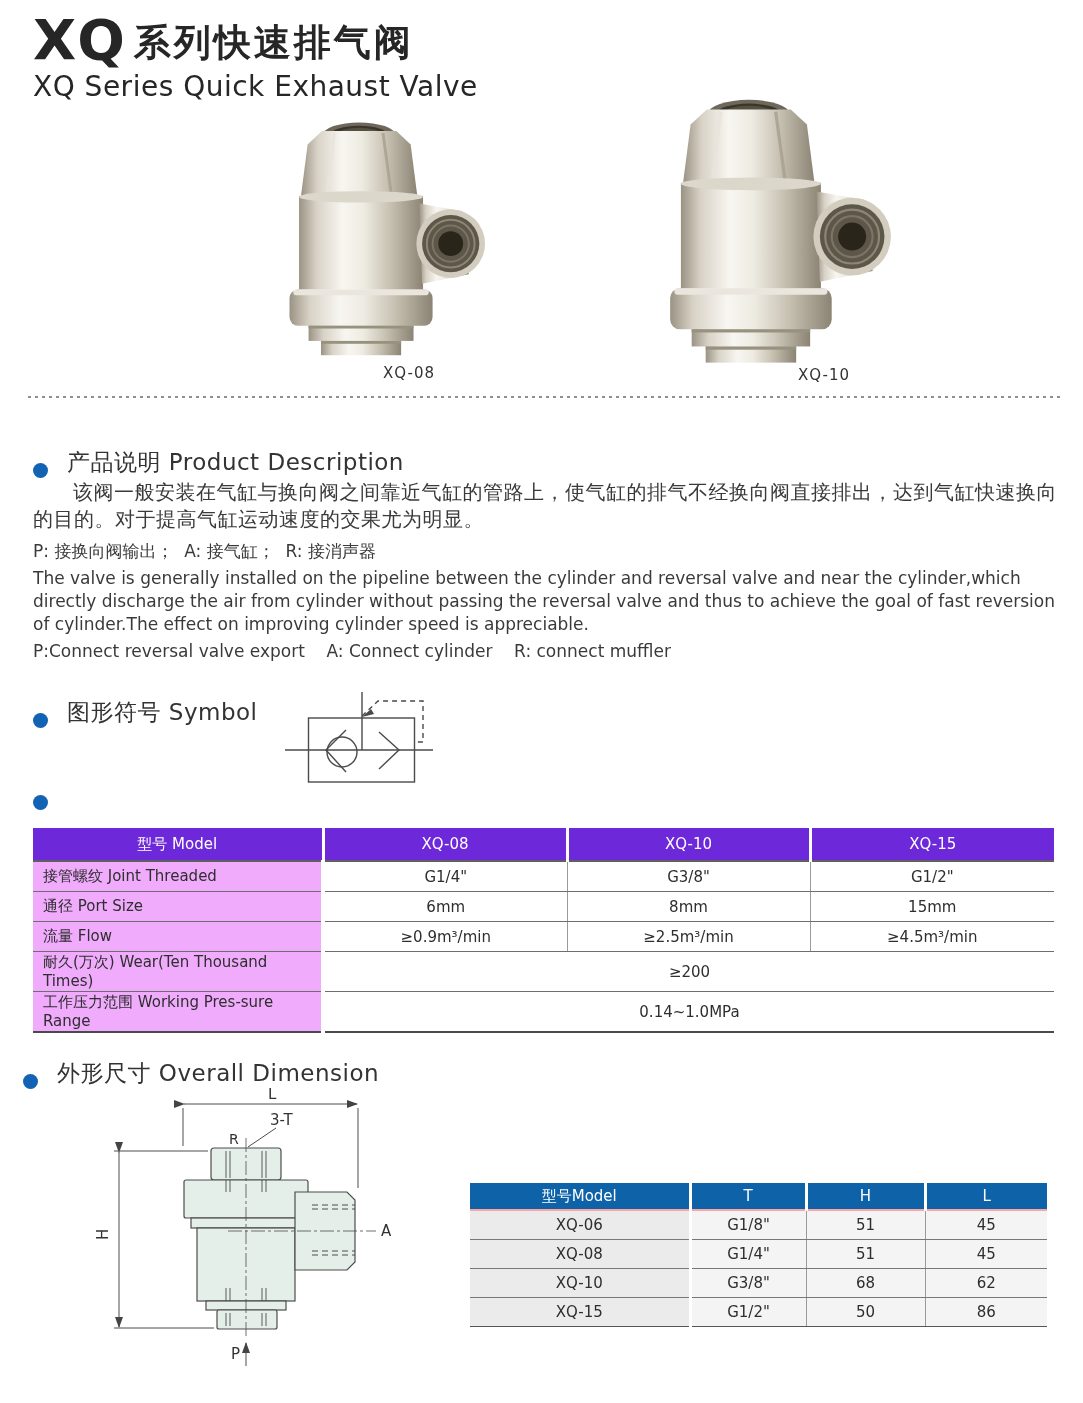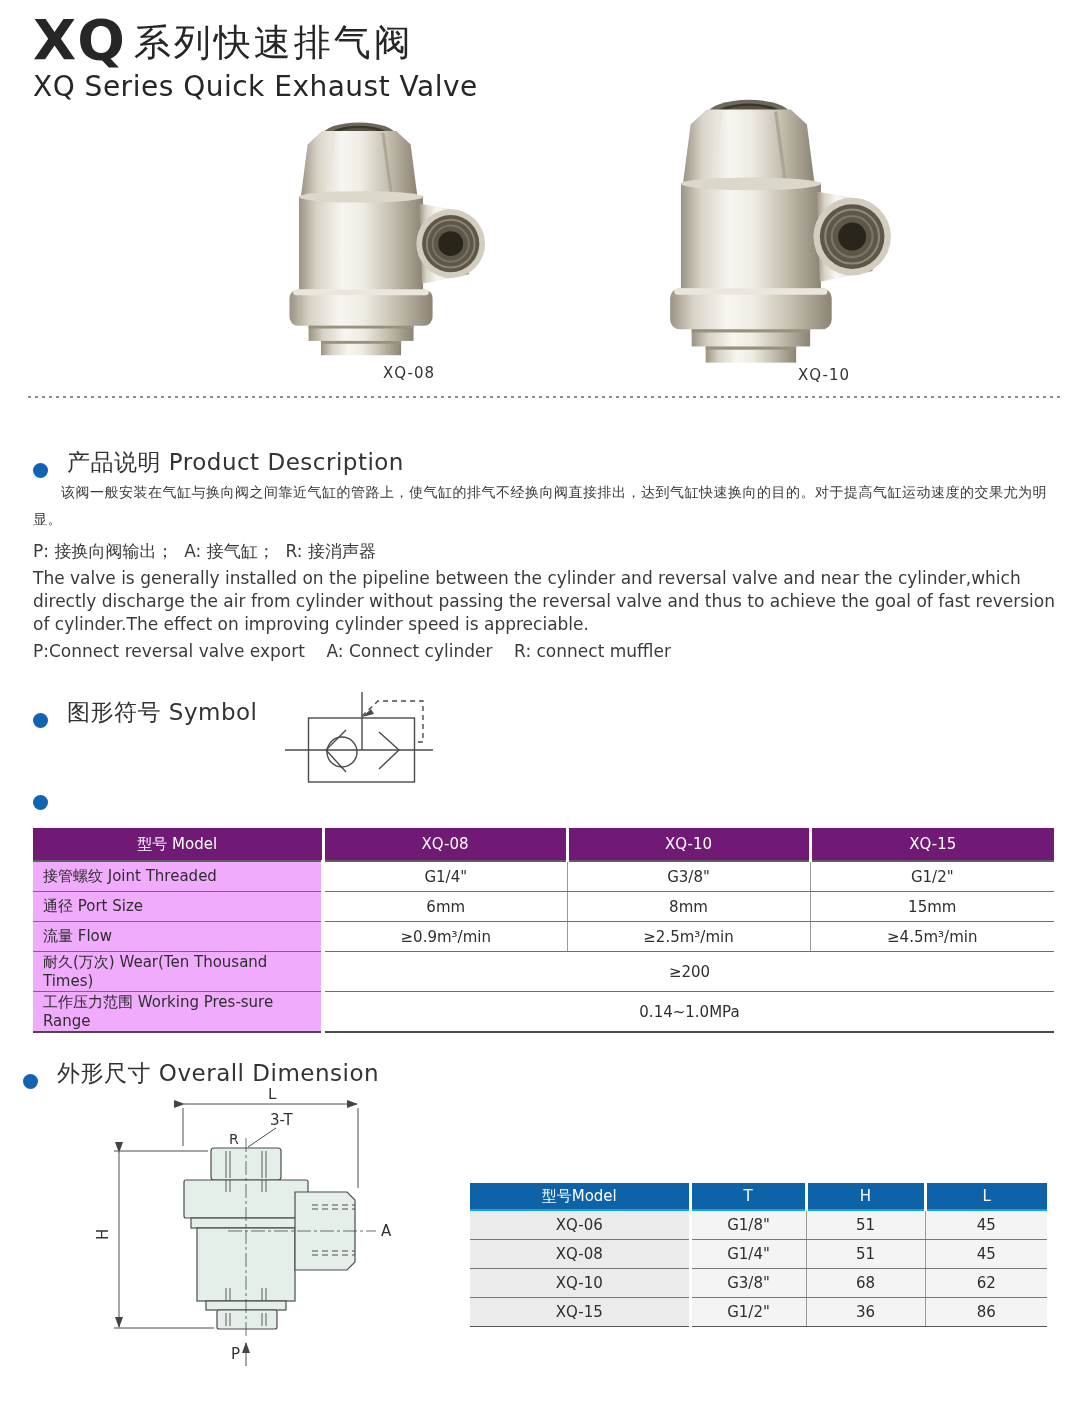--- a/index.html
+++ b/index.html
@@ -3,62 +3,62 @@
 <meta charset="utf-8">
 <style>
   html,body{margin:0;padding:0;background:#fff;}
   body{font-family:"DejaVu Sans","Liberation Sans",sans-serif;color:#2e2e2e;}
   .page{position:relative;width:1083px;height:1403px;background:#fff;overflow:hidden;}
 
   
   .header{position:absolute;left:33px;top:12px;}
   .title-line{display:flex;align-items:flex-end;}
   .title-model{font-size:56px;font-weight:bold;color:#262626;letter-spacing:1px;line-height:1;}
-  .title-cn{font-size:37px;font-weight:normal;color:#262626;margin-left:8px;letter-spacing:3px;}
+  .title-cn{font-size:37px;font-weight:bold;color:#262626;margin-left:8px;letter-spacing:3px;}
   .title-en{font-size:28px;color:#262626;margin-top:2px;letter-spacing:0.5px;}
 
   
   .photo{position:absolute;}
   .photo-label{position:absolute;font-size:15px;color:#333;letter-spacing:1px;}
 
   .dotted-sep{position:absolute;left:28px;top:396px;width:1034px;height:2px;
     background:repeating-linear-gradient(90deg,#8f8f8f 0 3px,transparent 3px 7px);}
 
   
   .section-heading{position:absolute;display:flex;align-items:flex-end;gap:19px;}
   .bullet{width:15px;height:15px;border-radius:50%;background:#1363b4;flex:0 0 auto;}
   .heading-text{font-size:23px;color:#333;letter-spacing:0.5px;}
 
   
   .para{position:absolute;left:33px;width:1024px;color:#3a3a3a;}
-  .para-cn{top:479px;font-size:14px;line-height:27px;text-indent:2em;letter-spacing:0.5px;}
+  .para-cn{top:479px;font-size:20px;line-height:27px;text-indent:2em;letter-spacing:0.5px;}
   .ports-cn{top:540px;font-size:17px;}
   .para-en{top:567px;font-size:17px;line-height:23px;}
   .ports-en{top:641px;font-size:17px;}
   .pre{white-space:pre-wrap;}
 
   
   .symbol-svg{position:absolute;left:283px;top:686px;}
 
   
   table{border-collapse:collapse;table-layout:fixed;}
   .spec-table{position:absolute;left:33px;top:828px;width:1021px;font-size:15px;}
-  .spec-table th{background:#701a75;color:#fff;font-weight:normal;height:30px;
+  .spec-table th{background:#6d28d9;color:#fff;font-weight:normal;height:30px;
     border-bottom:2px solid #5f5f5f;}
   .spec-table th:not(:last-child){border-right:3px solid #fff;}
   .spec-table td{height:27px;border-bottom:1.5px solid #6e6e6e;text-align:center;color:#2e2e2e;}
   .spec-table td.lbl{background:#f0abfc;text-align:left;padding-left:10px;border-right:4px solid #fff;}
   .spec-table td.vm{border-left:1px solid #9a9a9a;}
   .spec-table tr:last-child td{border-bottom:2px solid #4a4a4a;}
 
   
   .drawing-svg{position:absolute;left:80px;top:1088px;}
   .dim-table{position:absolute;left:470px;top:1183px;width:577px;font-size:15px;}
   .dim-table th{background:#0d62a8;color:#fff;font-weight:normal;height:24px;
-    border-bottom:2px solid #0ea5e9;}
+    border-bottom:2px solid #fca5a5;}
   .dim-table th:not(:last-child){border-right:3px solid #fff;}
   .dim-table td{height:26px;border-bottom:1px solid #777;text-align:center;background:#f4f4f4;}
   .dim-table td.model{background:#ebebeb;border-right:3px solid #fff;}
   .dim-table td.vm{border-left:1px solid #9a9a9a;}
   .dim-table tr:last-child td{border-bottom:1.5px solid #555;}
 
   svg text{font-family:"DejaVu Sans","Liberation Sans",sans-serif;}
 </style>
 </head>
 <body>
@@ -310,19 +310,19 @@
       </tr>
       <tr>
         <td class="model">XQ-10</td>
         <td>G3/8"</td>
         <td class="vm">68</td>
         <td class="vm">62</td>
       </tr>
       <tr>
         <td class="model">XQ-15</td>
         <td>G1/2"</td>
-        <td class="vm">36</td>
+        <td class="vm">50</td>
         <td class="vm">86</td>
       </tr>
     </tbody>
   </table>
 
 </div>
 
 </body></html>

